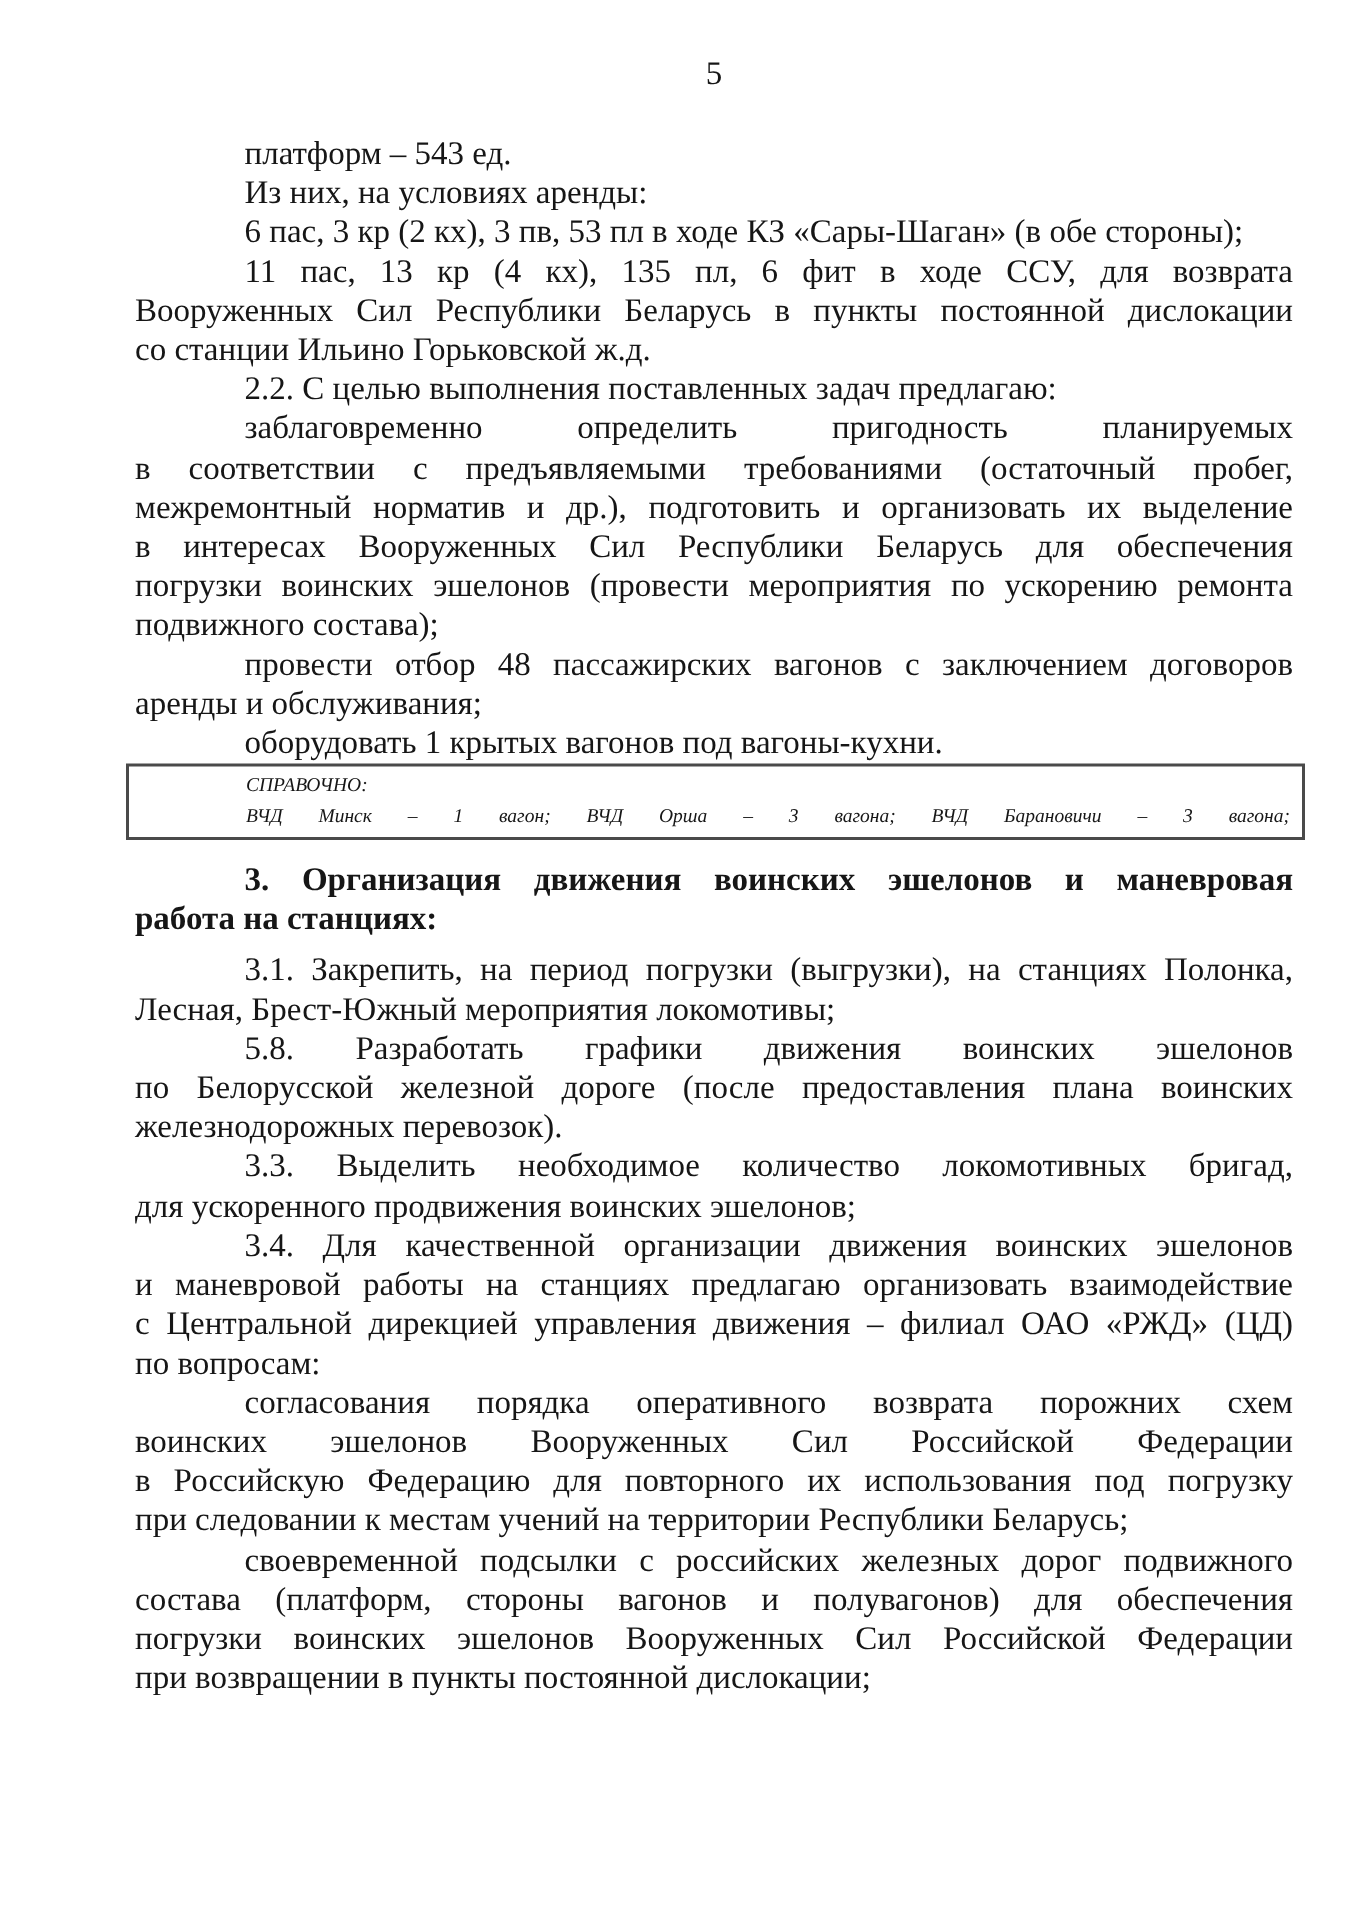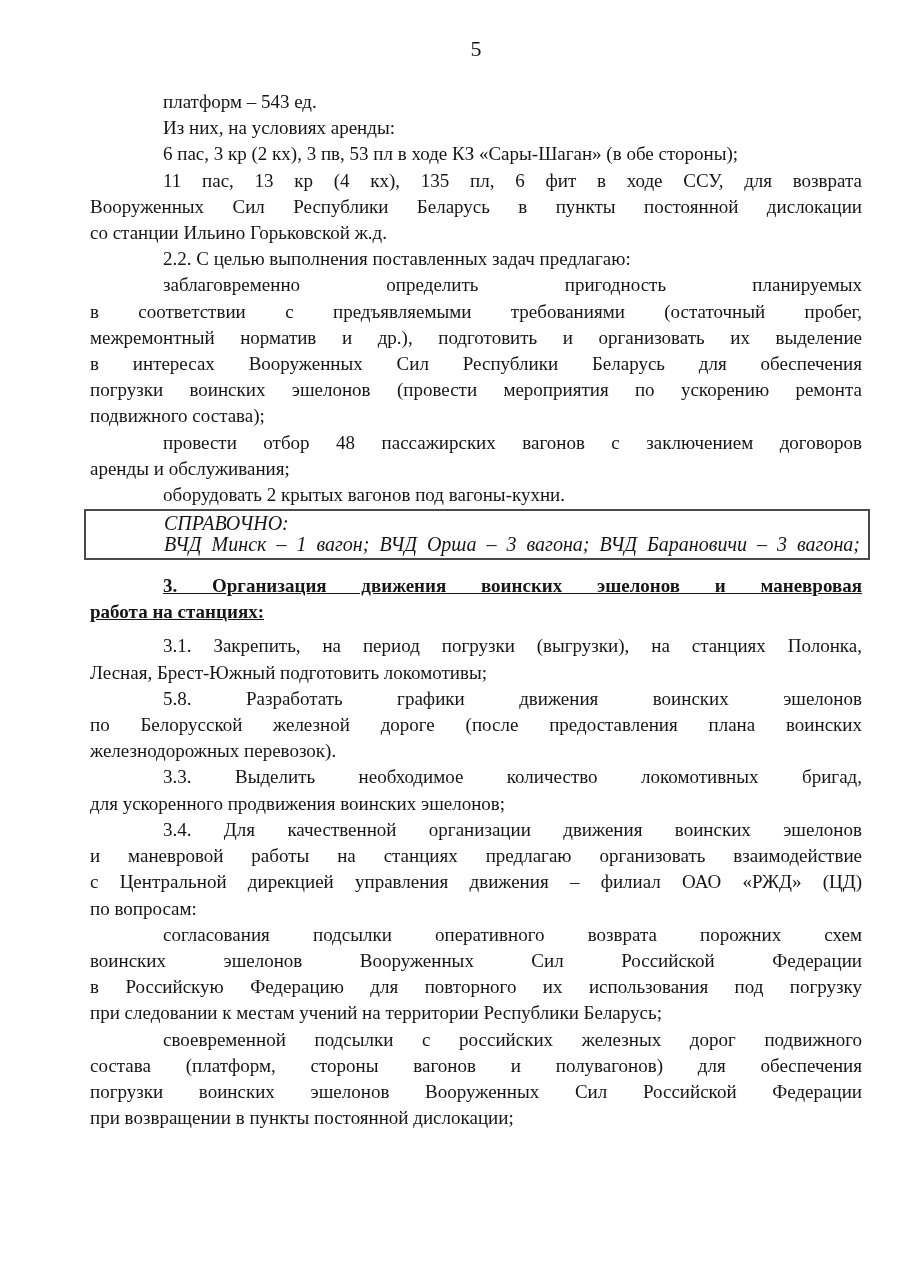--- a/index.html
+++ b/index.html
@@ -20,43 +20,42 @@
     height: 1280px;
     padding: 36px 43px 0 90px;
   }
   .page-number {
     font-size: 22px;
     line-height: 26px;
     text-align: center;
     margin-bottom: 27px;
   }
   .para {
-    font-size: 19px;
+    font-size: 22px;
     line-height: 26.2px;
     margin: 0;
   }
   .para .line {
     text-align: left;
   }
   .para .line.fill {
     text-align: justify;
     text-align-last: justify;
   }
   .para .line.first {
     text-indent: 73px;
   }
   .heading {
     font-weight: bold;
     margin-top: 13px;
     margin-bottom: 8px;
-    text-decoration: underline;
   }
   .note {
     font-style: italic;
-    font-size: 20px;
+    font-size: 13px;
     line-height: 20.4px;
     border: 2px solid #4a4a4a;
     margin: 1px -8px 0 -6px;
     padding: 2px 8px 4px 5px;
   }
   .note .line {
     text-align: left;
   }
   .note .line.fill {
     text-align: justify;
@@ -95,55 +94,55 @@
         <div class="line fill">межремонтный норматив и др.), подготовить и организовать их выделение</div>
         <div class="line fill">в интересах Вооруженных Сил Республики Беларусь для обеспечения</div>
         <div class="line fill">погрузки воинских эшелонов (провести мероприятия по ускорению ремонта</div>
         <div class="line">подвижного состава);</div>
       </div>
       <div class="para">
         <div class="line first fill">провести отбор 48 пассажирских вагонов с заключением договоров</div>
         <div class="line">аренды и обслуживания;</div>
       </div>
       <div class="para">
-        <div class="line first">оборудовать 2 крытых вагонов под вагоны-кухни.</div>
+        <div class="line first">оборудовать 1 крытых вагонов под вагоны-кухни.</div>
       </div>
       <div class="note">
         <div class="note-para">
           <div class="line first">СПРАВОЧНО:</div>
         </div>
         <div class="note-para">
           <div class="line first fill">ВЧД Минск – 1 вагон; ВЧД Орша – 3 вагона; ВЧД Барановичи – 3 вагона;</div>
         </div>
       </div>
       <div class="para heading">
         <div class="line first fill">3. Организация движения воинских эшелонов и маневровая</div>
         <div class="line">работа на станциях:</div>
       </div>
       <div class="para">
         <div class="line first fill">3.1. Закрепить, на период погрузки (выгрузки), на станциях Полонка,</div>
-        <div class="line">Лесная, Брест-Южный подготовить локомотивы;</div>
+        <div class="line">Лесная, Брест-Южный мероприятия локомотивы;</div>
       </div>
       <div class="para">
         <div class="line first fill">5.8. Разработать графики движения воинских эшелонов</div>
         <div class="line fill">по Белорусской железной дороге (после предоставления плана воинских</div>
         <div class="line">железнодорожных перевозок).</div>
       </div>
       <div class="para">
         <div class="line first fill">3.3. Выделить необходимое количество локомотивных бригад,</div>
         <div class="line">для ускоренного продвижения воинских эшелонов;</div>
       </div>
       <div class="para">
         <div class="line first fill">3.4. Для качественной организации движения воинских эшелонов</div>
         <div class="line fill">и маневровой работы на станциях предлагаю организовать взаимодействие</div>
         <div class="line fill">с Центральной дирекцией управления движения – филиал ОАО «РЖД» (ЦД)</div>
         <div class="line">по вопросам:</div>
       </div>
       <div class="para">
-        <div class="line first fill">согласования подсылки оперативного возврата порожних схем</div>
+        <div class="line first fill">согласования порядка оперативного возврата порожних схем</div>
         <div class="line fill">воинских эшелонов Вооруженных Сил Российской Федерации</div>
         <div class="line fill">в Российскую Федерацию для повторного их использования под погрузку</div>
         <div class="line">при следовании к местам учений на территории Республики Беларусь;</div>
       </div>
       <div class="para">
         <div class="line first fill">своевременной подсылки с российских железных дорог подвижного</div>
         <div class="line fill">состава (платформ, стороны вагонов и полувагонов) для обеспечения</div>
         <div class="line fill">погрузки воинских эшелонов Вооруженных Сил Российской Федерации</div>
         <div class="line">при возвращении в пункты постоянной дислокации;</div>
       </div>

